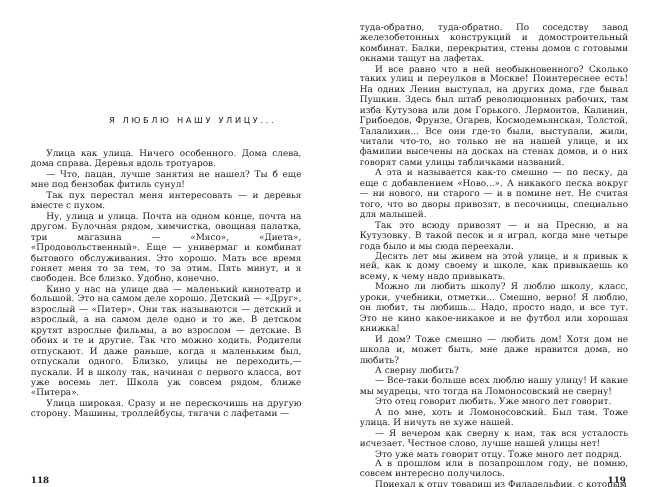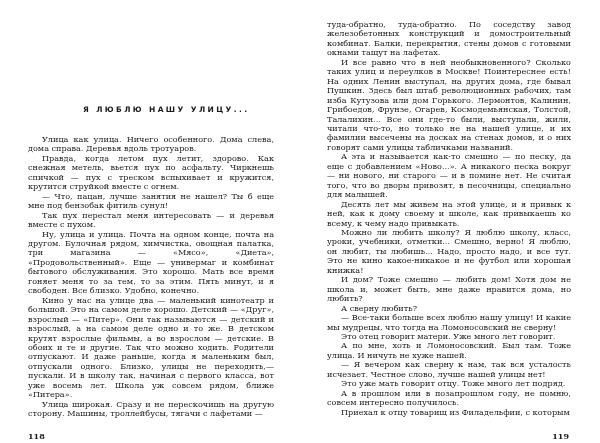--- a/index.html
+++ b/index.html
@@ -1,59 +1,59 @@
 <!DOCTYPE html>
 <html><head>
 <meta charset="utf-8">
 <style>
   html, body { margin:0; padding:0; background:#ffffff; }
   body { width:600px; height:443px; position:relative; overflow:hidden;
          font-family:"DejaVu Serif", "Liberation Serif", serif; color:#1a1a1a; }
   .page { position:absolute; top:0; height:382px; }
   .page.left { left:28px; width:246px; }
   .page.right { left:327px; width:244px; }
-  .title { position:absolute; top:105px; left:55px; font-family:"DejaVu Sans","Liberation Sans",sans-serif;
-           font-weight:bold; font-size:7.5px; letter-spacing:2.4px; white-space:nowrap; }
+  .title { position:absolute; top:105px; left:71px; font-family:"DejaVu Sans","Liberation Sans",sans-serif;
+           font-weight:normal; font-size:7.5px; letter-spacing:2.4px; white-space:nowrap; }
   .text { position:absolute; left:0; right:0; font-size:8.1px; line-height:9.45px; }
   .left .text { top:135px; }
   .right .text { top:20px; }
   .text p { margin:0; text-align:justify; text-align-last:auto; }
   .text p.ind { text-indent:14px; }
   .folio { position:absolute; top:431px; font-size:8px; font-weight:bold; }
   .left .folio { left:0; }
   .right .folio { right:2px; }
 </style>
 </head>
 <body>
 
 <div class="page left">
   <div class="title">Я ЛЮБЛЮ НАШУ УЛИЦУ...</div>
   <div class="text">
     <p class="ind">Улица как улица. Ничего особенного. Дома слева, дома справа. Деревья вдоль тротуаров.</p>
-    <p class="ind">Правда, когда летом пух летит, здорово. Как снежная метель, вьется пух по асфальту. Чиркнешь спичкой — пух с треском вспыхивает и кружится, крутится струйкой вместе с огнем.</p>
     <p class="ind">— Что, пацан, лучше занятия не нашел? Ты б еще мне под бензобак фитиль сунул!</p>
     <p class="ind">Так пух перестал меня интересовать — и деревья вместе с пухом.</p>
     <p class="ind">Ну, улица и улица. Почта на одном конце, почта на другом. Булочная рядом, химчистка, овощная палатка, три магазина — «Мясо», «Диета», «Продовольственный». Еще — универмаг и комбинат бытового обслуживания. Это хорошо. Мать все время гоняет меня то за тем, то за этим. Пять минут, и я свободен. Все близко. Удобно, конечно.</p>
     <p class="ind">Кино у нас на улице два — маленький кинотеатр и большой. Это на самом деле хорошо. Детский — «Друг», взрослый — «Питер». Они так называются — детский и взрослый, а на самом деле одно и то же. В детском крутят взрослые фильмы, а во взрослом — детские. В обоих и те и другие. Так что можно ходить. Родители отпускают. И даже раньше, когда я маленьким был, отпускали одного. Близко, улицы не переходить,— пускали. И в школу так, начиная с первого класса, вот уже восемь лет. Школа уж совсем рядом, ближе «Питера».</p>
     <p class="ind">Улица широкая. Сразу и не перескочишь на другую сторону. Машины, троллейбусы, тягачи с лафетами —</p>
   </div>
   <div class="folio">118</div>
 </div>
 
 <div class="page right">
   <div class="text">
     <p>туда-обратно, туда-обратно. По соседству завод железобетонных конструкций и домостроительный комбинат. Балки, перекрытия, стены домов с готовыми окнами тащут на лафетах.</p>
     <p class="ind">И все равно что в ней необыкновенного? Сколько таких улиц и переулков в Москве! Поинтереснее есть! На одних Ленин выступал, на других дома, где бывал Пушкин. Здесь был штаб революционных рабочих, там изба Кутузова или дом Горького. Лермонтов, Калинин, Грибоедов, Фрунзе, Огарев, Космодемьянская, Толстой, Талалихин... Все они где-то были, выступали, жили, читали что-то, но только не на нашей улице, и их фамилии высечены на досках на стенах домов, и о них говорят сами улицы табличками названий.</p>
     <p class="ind">А эта и называется как-то смешно — по песку, да еще с добавлением «Ново...». А никакого песка вокруг — ни нового, ни старого — и в помине нет. Не считая того, что во дворы привозят, в песочницы, специально для малышей.</p>
+    <p class="ind">Так это всюду привозят — и на Пресню, и на Кутузовку. В такой песок и я играл, когда мне четыре года было и мы сюда переехали.</p>
     <p class="ind">Десять лет мы живем на этой улице, и я привык к ней, как к дому своему и школе, как привыкаешь ко всему, к чему надо привыкать.</p>
     <p class="ind">Можно ли любить школу? Я люблю школу, класс, уроки, учебники, отметки... Смешно, верно! Я люблю, он любит, ты любишь... Надо, просто надо, и все тут. Это не кино какое-никакое и не футбол или хорошая книжка!</p>
     <p class="ind">И дом? Тоже смешно — любить дом! Хотя дом не школа и, может быть, мне даже нравится дома, но любить?</p>
     <p class="ind">А свернy любить?</p>
     <p class="ind">— Все-таки больше всех люблю нашу улицу! И какие мы мудрецы, что тогда на Ломоносовский не свернy!</p>
-    <p class="ind">Это отец говорит матери. Уже много лет говорит.</p>
+    <p class="ind">Это отец говорит любить. Уже много лет говорит.</p>
     <p class="ind">А по мне, хоть и Ломоносовский. Был там. Тоже улица. И ничуть не хуже нашей.</p>
     <p class="ind">— Я вечером как свернy к нам, так вся усталость исчезает. Честное слово, лучше нашей улицы нет!</p>
     <p class="ind">Это уже мать говорит отцу. Тоже много лет подряд.</p>
     <p class="ind">А в прошлом или в позапрошлом году, не помню, совсем интересно получилось.</p>
     <p class="ind">Приехал к отцу товарищ из Филадельфии, с которым</p>
   </div>
   <div class="folio">119</div>
 </div>
 
 </body></html>

